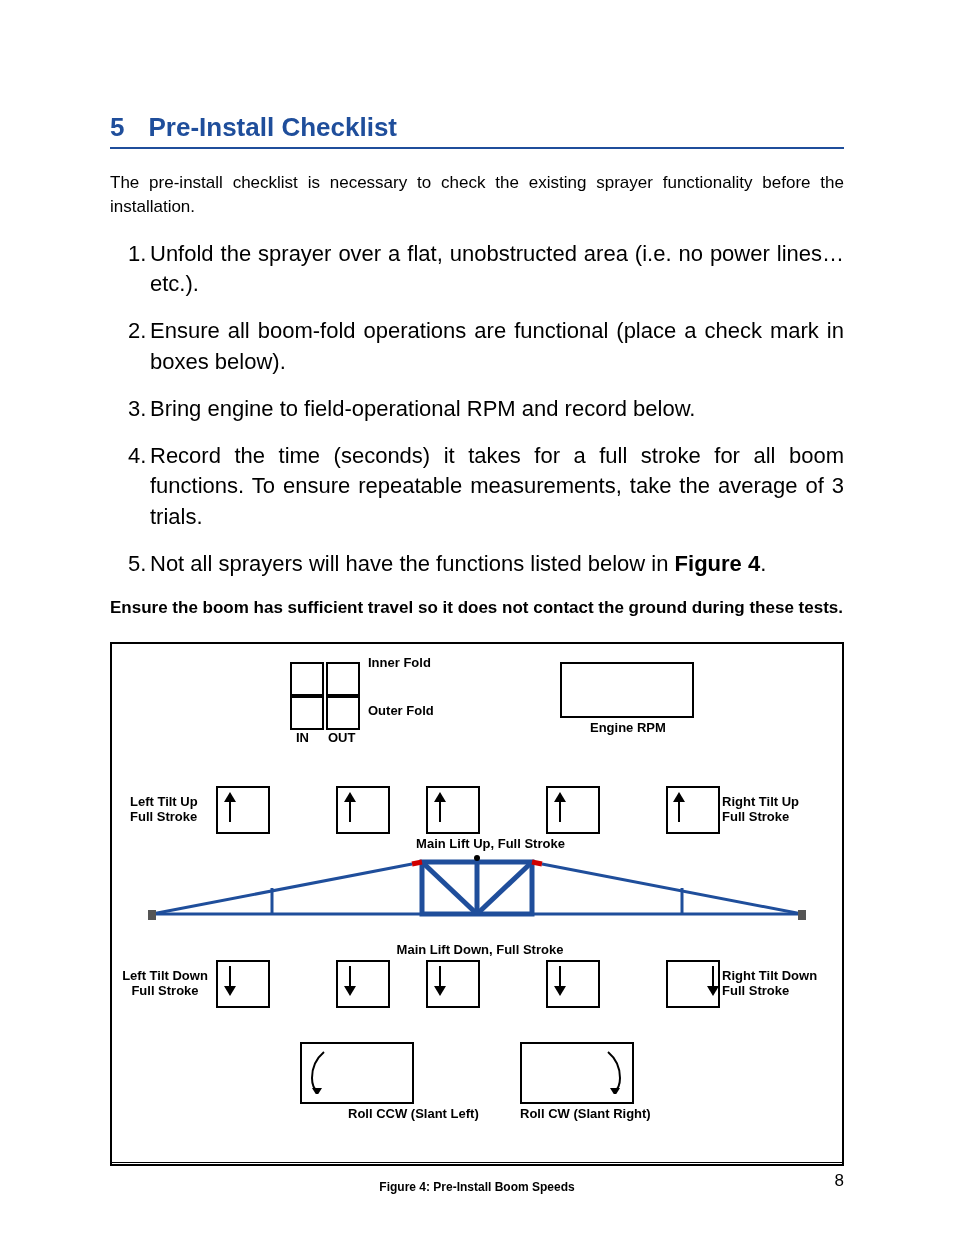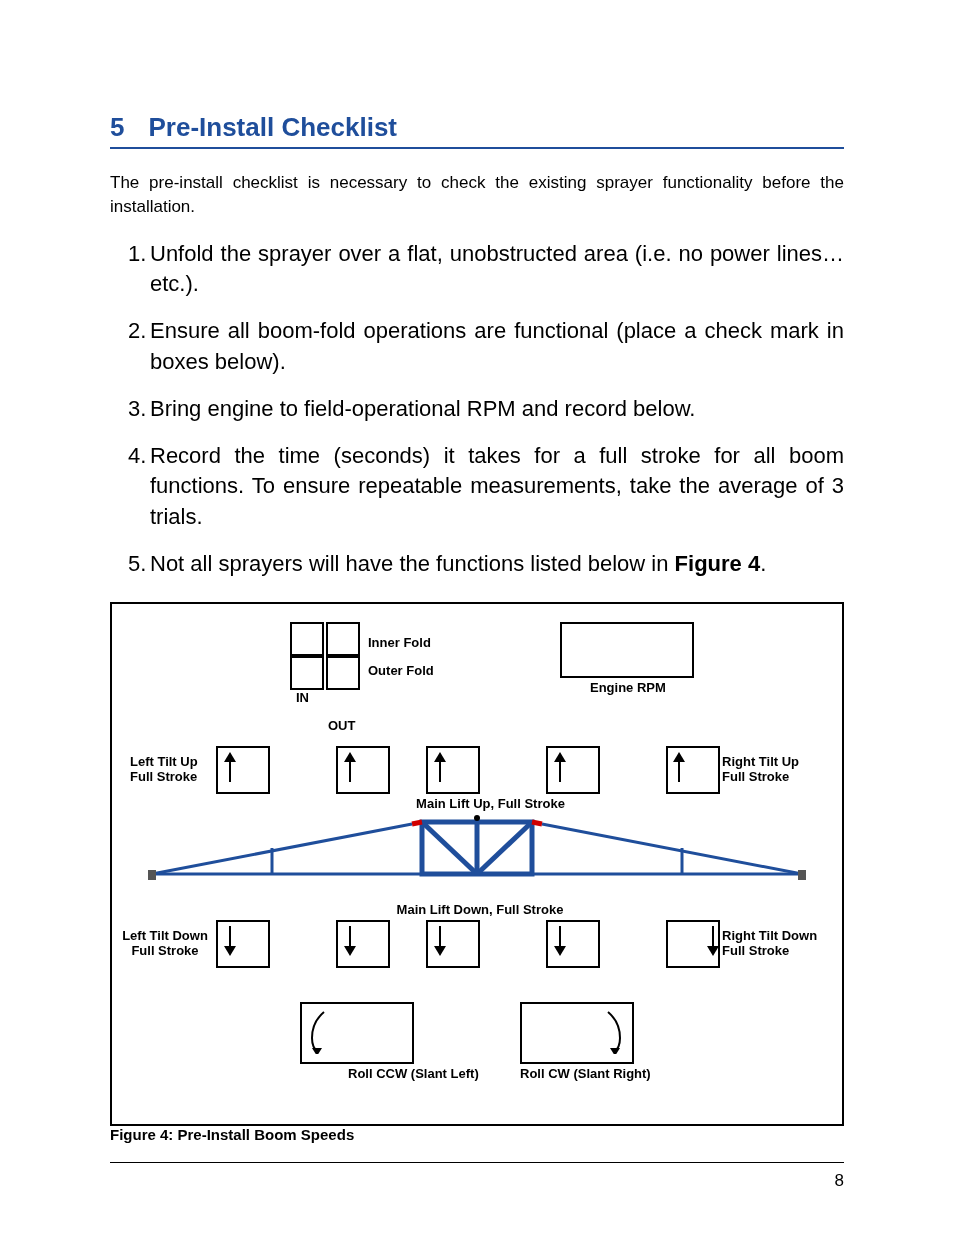--- a/index.html
+++ b/index.html
@@ -50,21 +50,21 @@
   .figure-frame{
     margin-top:22px;border:2px solid var(--border);
     height:520px;position:relative;
     font-family:Arial,Helvetica,sans-serif;
   }
   .box{
     position:absolute;border:2px solid var(--border);background:#fff;
   }
   .small-label{position:absolute;font-size:13px;font-weight:700;white-space:nowrap;}
   .caption{
-    font-weight:700;font-size:15px;margin-top:0;
+    text-align:center;font-weight:700;font-size:12px;margin-top:14px;
   }
   .footer-rule{
     position:absolute;left:110px;right:110px;bottom:72px;border-top:1px solid #000;
   }
   .pagenum{
     position:absolute;right:110px;bottom:44px;font-size:17px;
   }
   .arrow-up{position:absolute;width:2px;background:#000;}
   .arrow-up::before{content:"";position:absolute;top:-2px;left:-5px;border-left:6px solid transparent;border-right:6px solid transparent;border-bottom:10px solid #000;}
   .arrow-down{position:absolute;width:2px;background:#000;}
@@ -86,32 +86,33 @@
   <ol class="steplist">
     <li>Unfold the sprayer over a flat, unobstructed area (i.e. no power lines…etc.).</li>
     <li>Ensure all boom-fold operations are functional (place a check mark in boxes below).</li>
     <li>Bring engine to field-operational RPM and record below.</li>
     <li>Record the time (seconds) it takes for a full stroke for all boom functions.  To ensure repeatable measurements, take the average of 3 trials.</li>
     <li>
       <span>Not all sprayers will have the functions listed below in </span><span class="b">Figure 4</span><span>.</span>
     </li>
   </ol>
 
+  <p class="important-text">Ensure the boom has sufficient travel so it does not contact the ground during these tests.</p>
 
   <div class="figure-frame">
 
     <div class="box" style="left:178px;top:18px;width:30px;height:30px;"></div>
     <div class="box" style="left:214px;top:18px;width:30px;height:30px;"></div>
-    <div class="small-label" style="left:256px;top:31px;">Inner Fold</div>
+    <div class="small-label" style="left:256px;top:11px;">Inner Fold</div>
 
     <div class="box" style="left:178px;top:52px;width:30px;height:30px;"></div>
     <div class="box" style="left:214px;top:52px;width:30px;height:30px;"></div>
     <div class="small-label" style="left:256px;top:59px;">Outer Fold</div>
     <div class="small-label" style="left:184px;top:86px;font-weight:700;">IN</div>
-    <div class="small-label" style="left:216px;top:86px;font-weight:700;margin-top:28px;">OUT</div>
+    <div class="small-label" style="left:216px;top:86px;font-weight:700;">OUT</div>
 
     <div class="box" style="left:448px;top:18px;width:130px;height:52px;"></div>
     <div class="small-label" style="left:478px;top:76px;">Engine RPM</div>
 
     <div class="small-label" style="left:18px;top:150px;text-align:left;width:82px;white-space:normal;">
       <span>Left Tilt Up</span><br>
       <span>Full Stroke</span>
     </div>
     <div class="box" style="left:104px;top:142px;width:50px;height:44px;"></div>
     <div class="arrow-up" style="left:117px;top:150px;height:28px;"></div>

